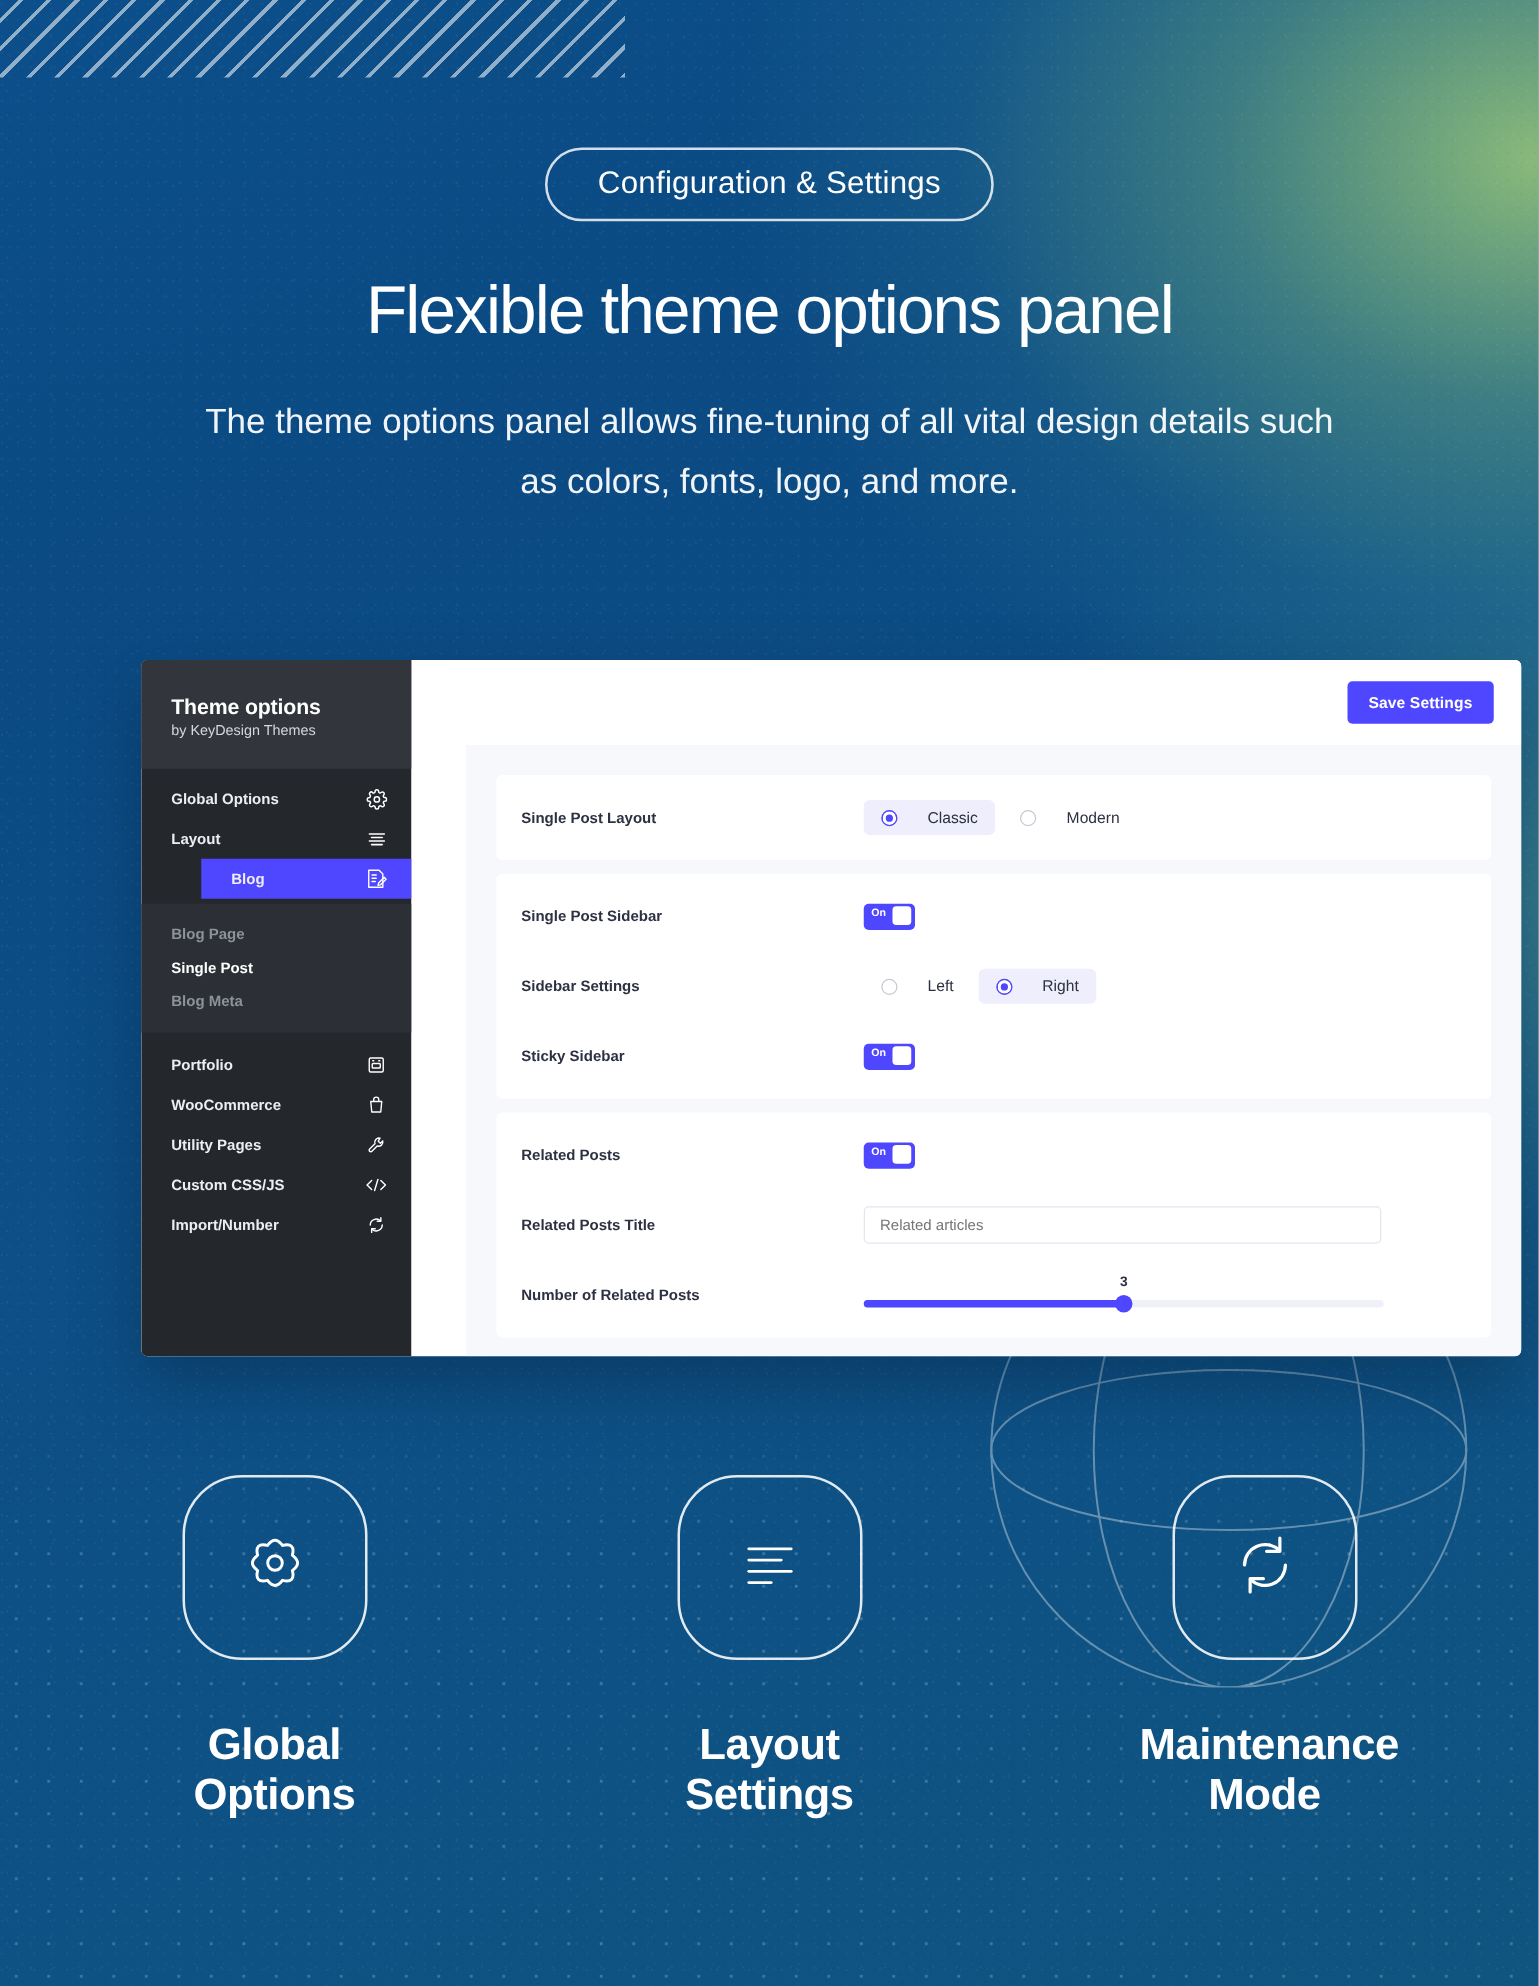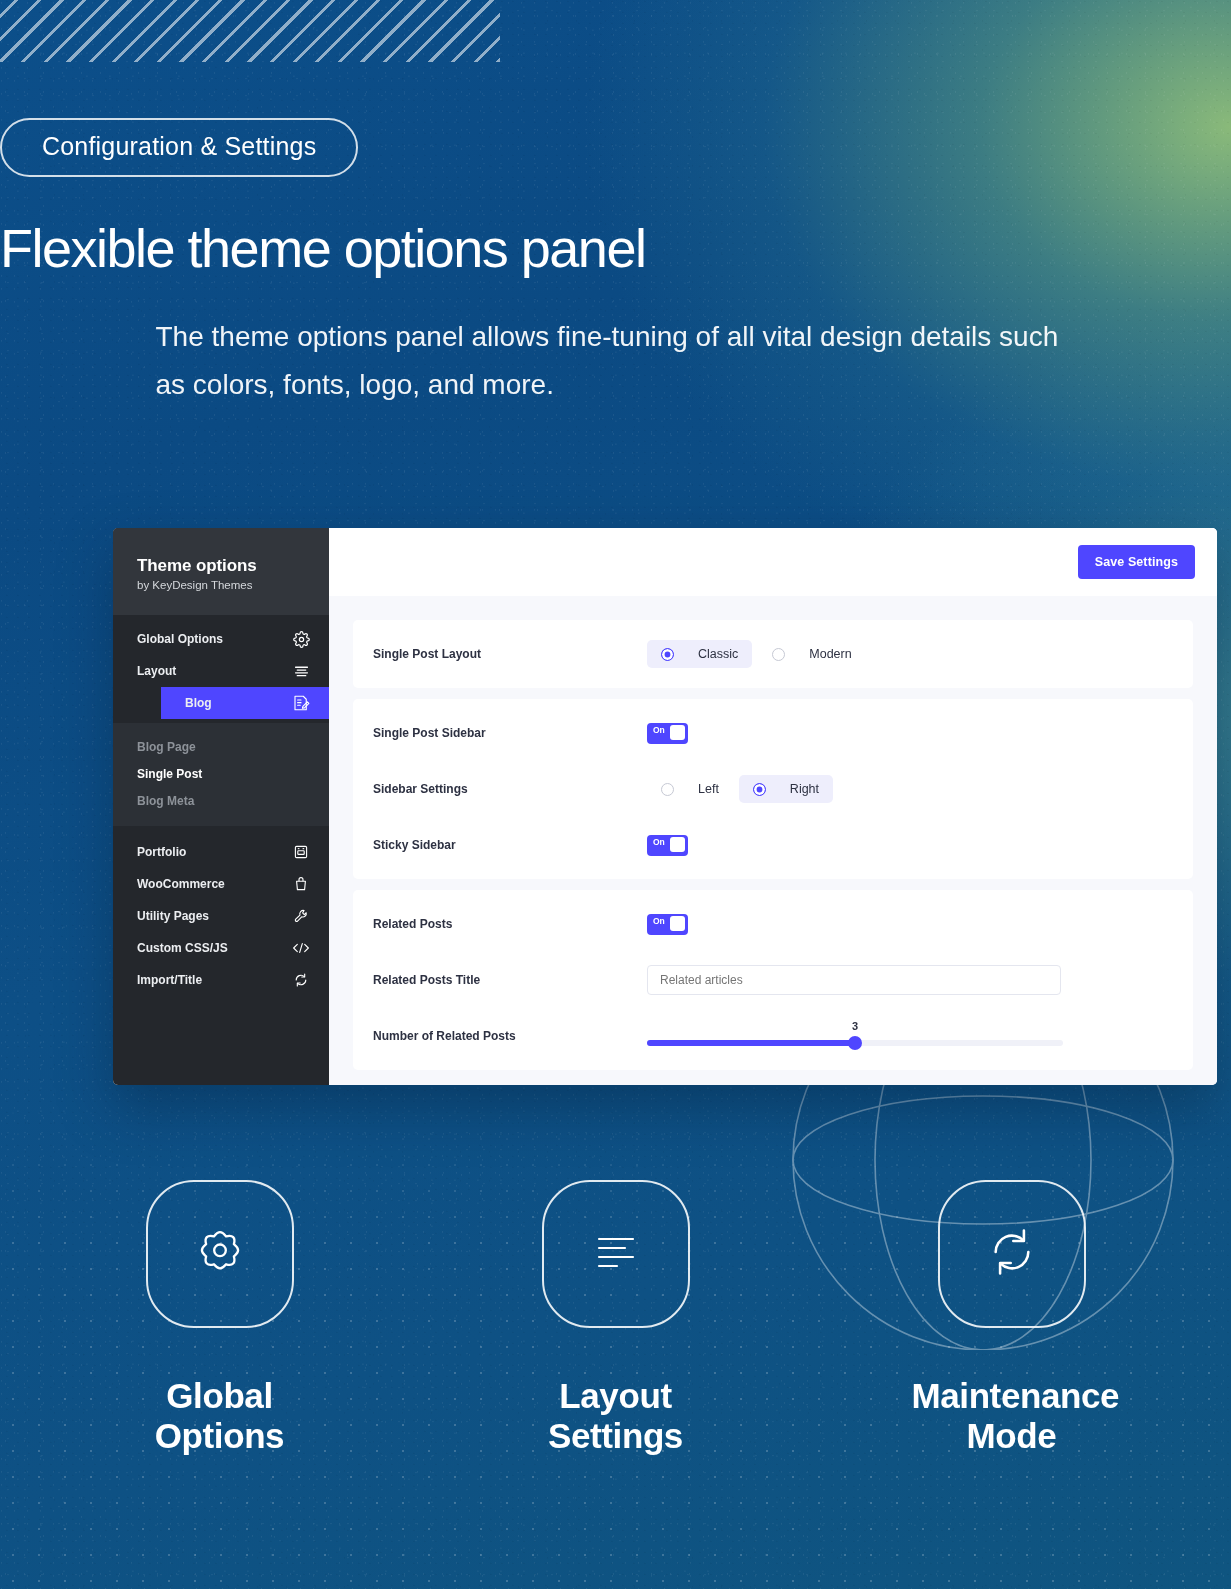--- a/index.html
+++ b/index.html
@@ -67,21 +67,21 @@
     position: absolute;
     right: 28px;
     top: 1030px;
     width: 520px;
     height: 320px;
     pointer-events: none;
     opacity: 0.45;
   }
 
   
-  .hero { position: relative; padding-top: 118px; }
+  .hero { position: relative; text-align: center; padding-top: 118px; }
 
   .pill {
     display: inline-block;
     border: 2px solid rgba(255,255,255,0.82);
     border-radius: 40px;
     padding: 14px 40px 16px;
     color: #ffffff;
     font-size: 25px;
     letter-spacing: 0.2px;
     line-height: 1;
@@ -175,20 +175,21 @@
   .sub-item.current { color: #ffffff; }
 
   .nav-group2 { padding-top: 10px; }
 
   
   .content {
     flex: 1;
     background: #f7f8fc;
     display: flex;
     flex-direction: column;
+    margin-left: 44px;
   }
   .content-top {
     background: #ffffff;
     height: 68px;
     display: flex;
     align-items: center;
     justify-content: flex-end;
     padding-right: 22px;
   }
   .save-btn {
@@ -469,21 +470,21 @@
           <span class="nav-ico">
             <svg width="18" height="16" viewBox="0 0 22 16" fill="none" stroke="#ffffff" stroke-width="1.4" stroke-linecap="round" stroke-linejoin="round">
               <polyline points="6.5,3.5 2,8 6.5,12.5"></polyline>
               <polyline points="15.5,3.5 20,8 15.5,12.5"></polyline>
               <line x1="12.6" y1="2.6" x2="9.4" y2="13.4"></line>
             </svg>
           </span>
         </div>
 
         <div class="nav-item">
-          <span>Import/Title</span>
+          <span>Import/Number</span>
           <span class="nav-ico">
             <svg width="16" height="16" viewBox="0 0 20 20" fill="none" stroke="#ffffff" stroke-width="1.4" stroke-linecap="round" stroke-linejoin="round">
               <path d="M4 10a6 6 0 0 1 10.2-4.2"></path>
               <polyline points="14.6,2.6 14.6,6.2 11,6.2"></polyline>
               <path d="M16 10a6 6 0 0 1-10.2 4.2"></path>
               <polyline points="5.4,17.4 5.4,13.8 9,13.8"></polyline>
             </svg>
           </span>
         </div>
       </div>

